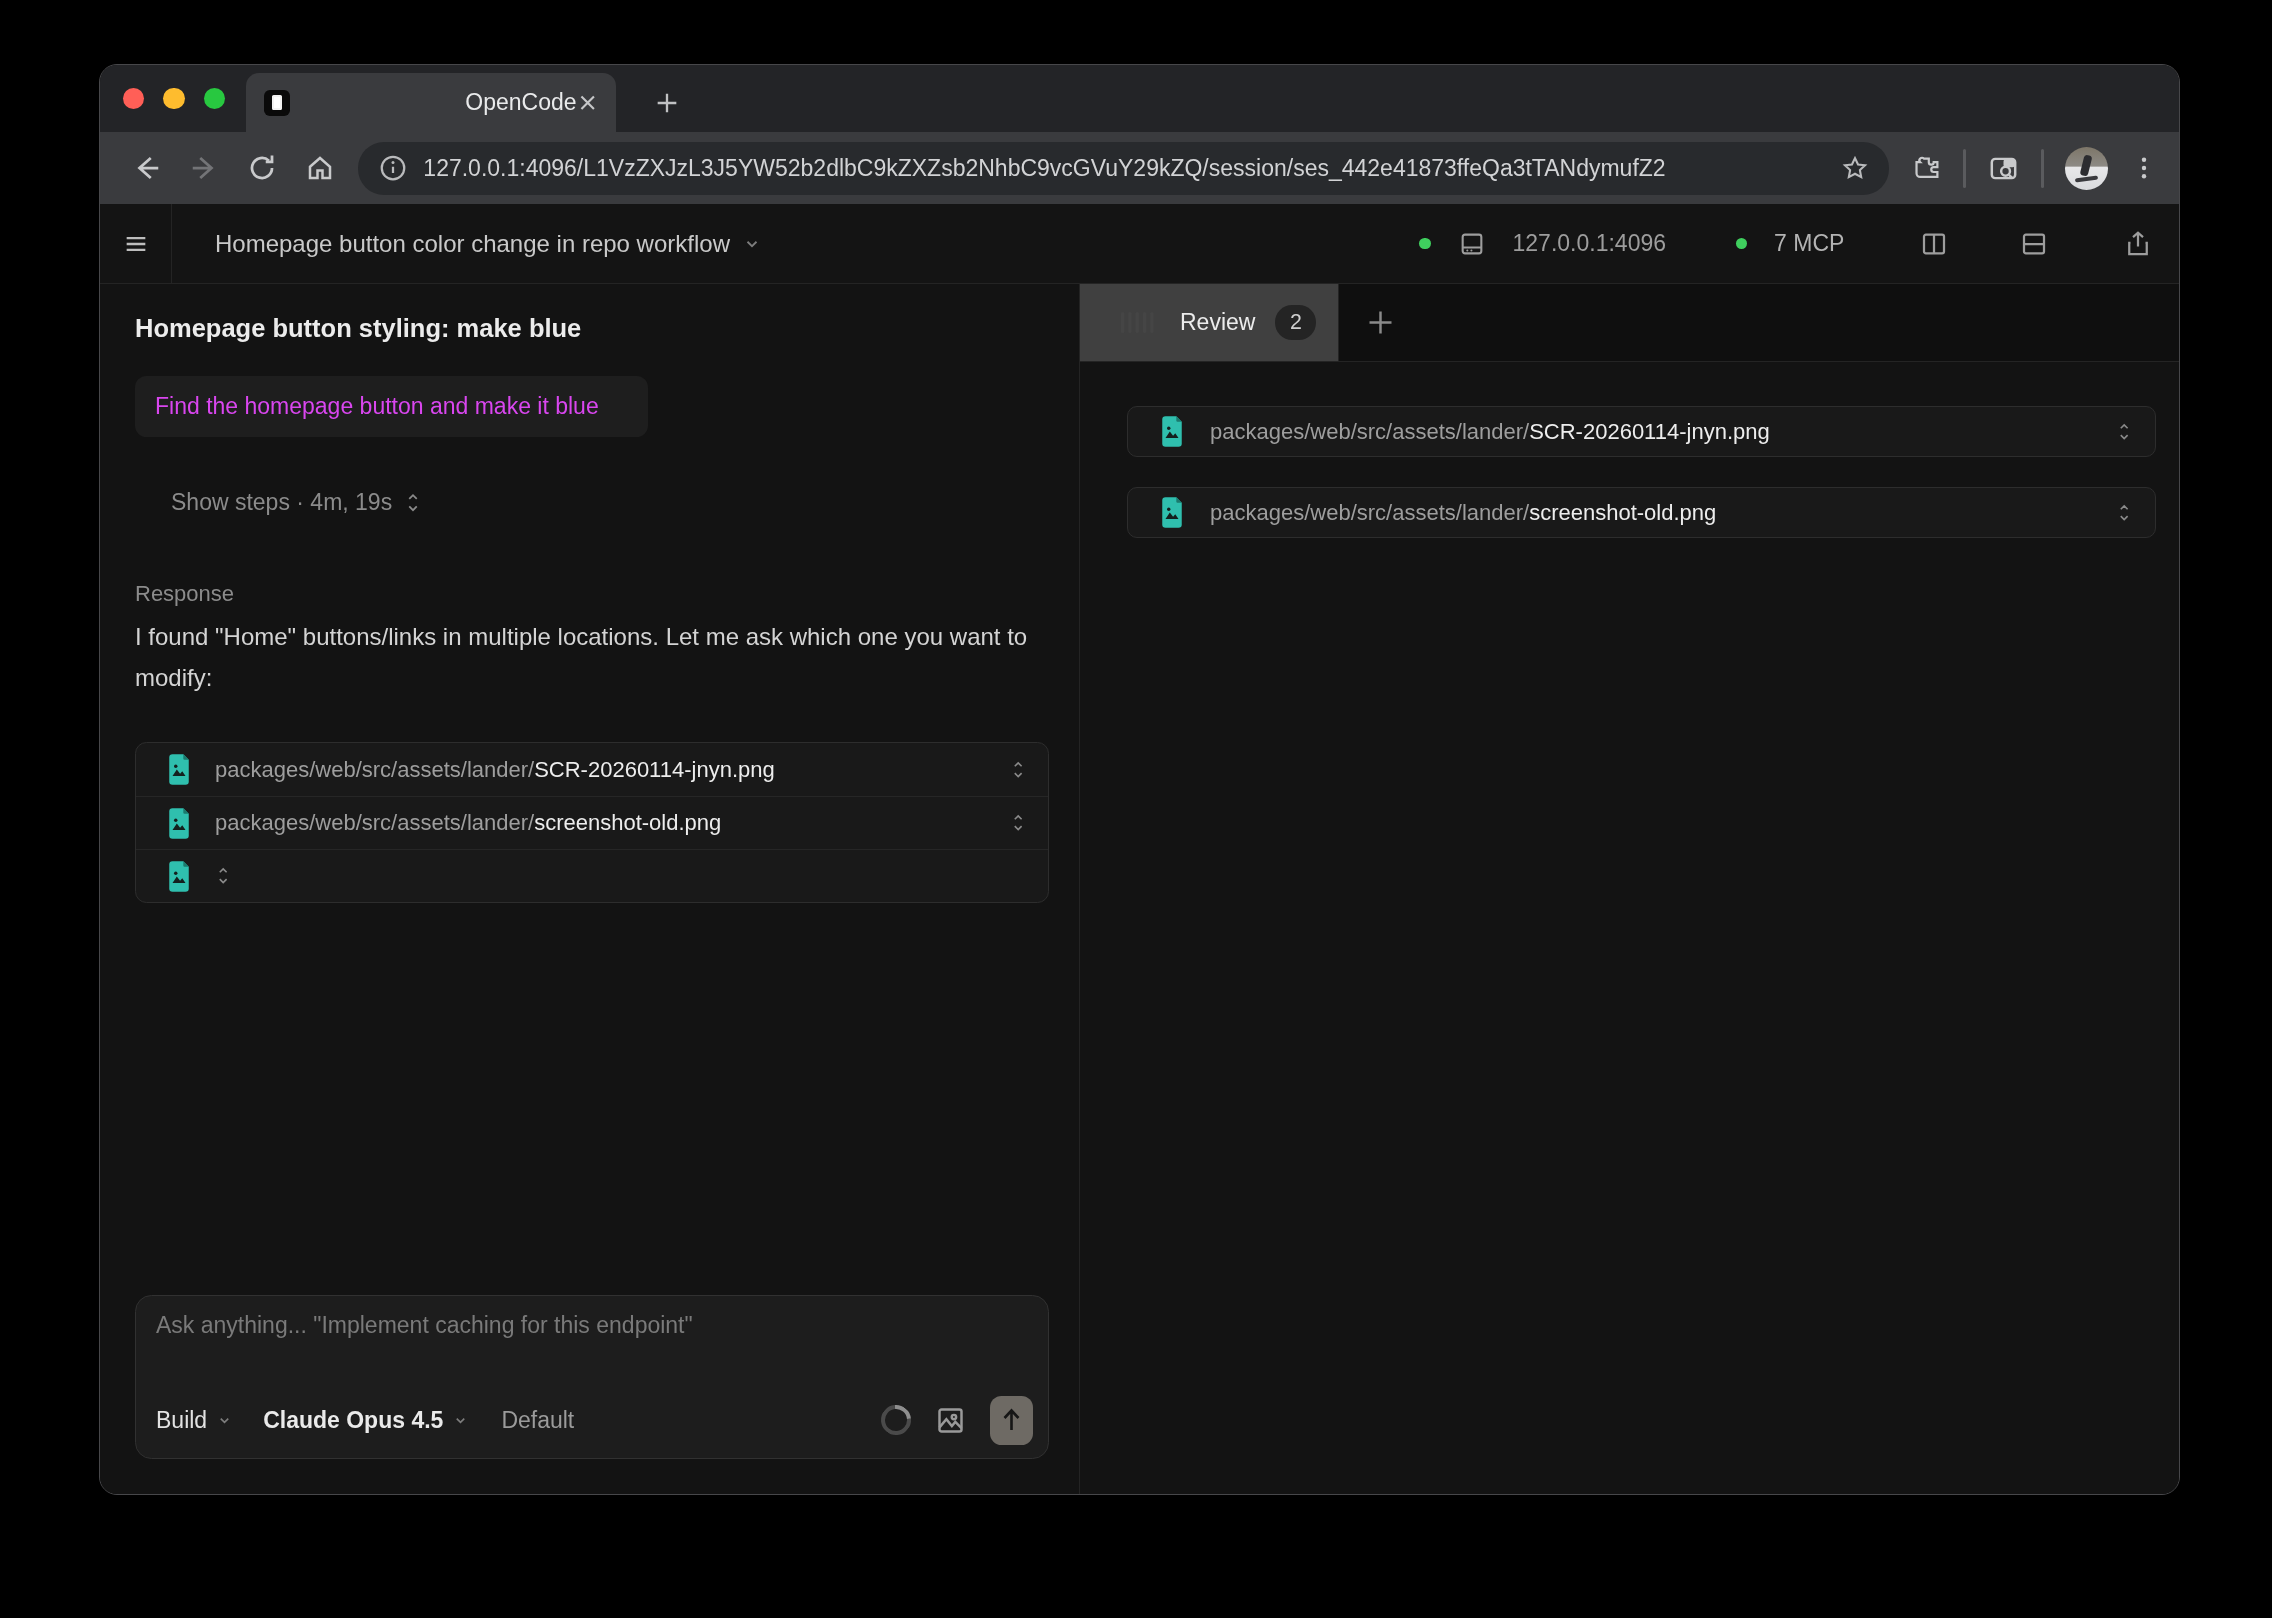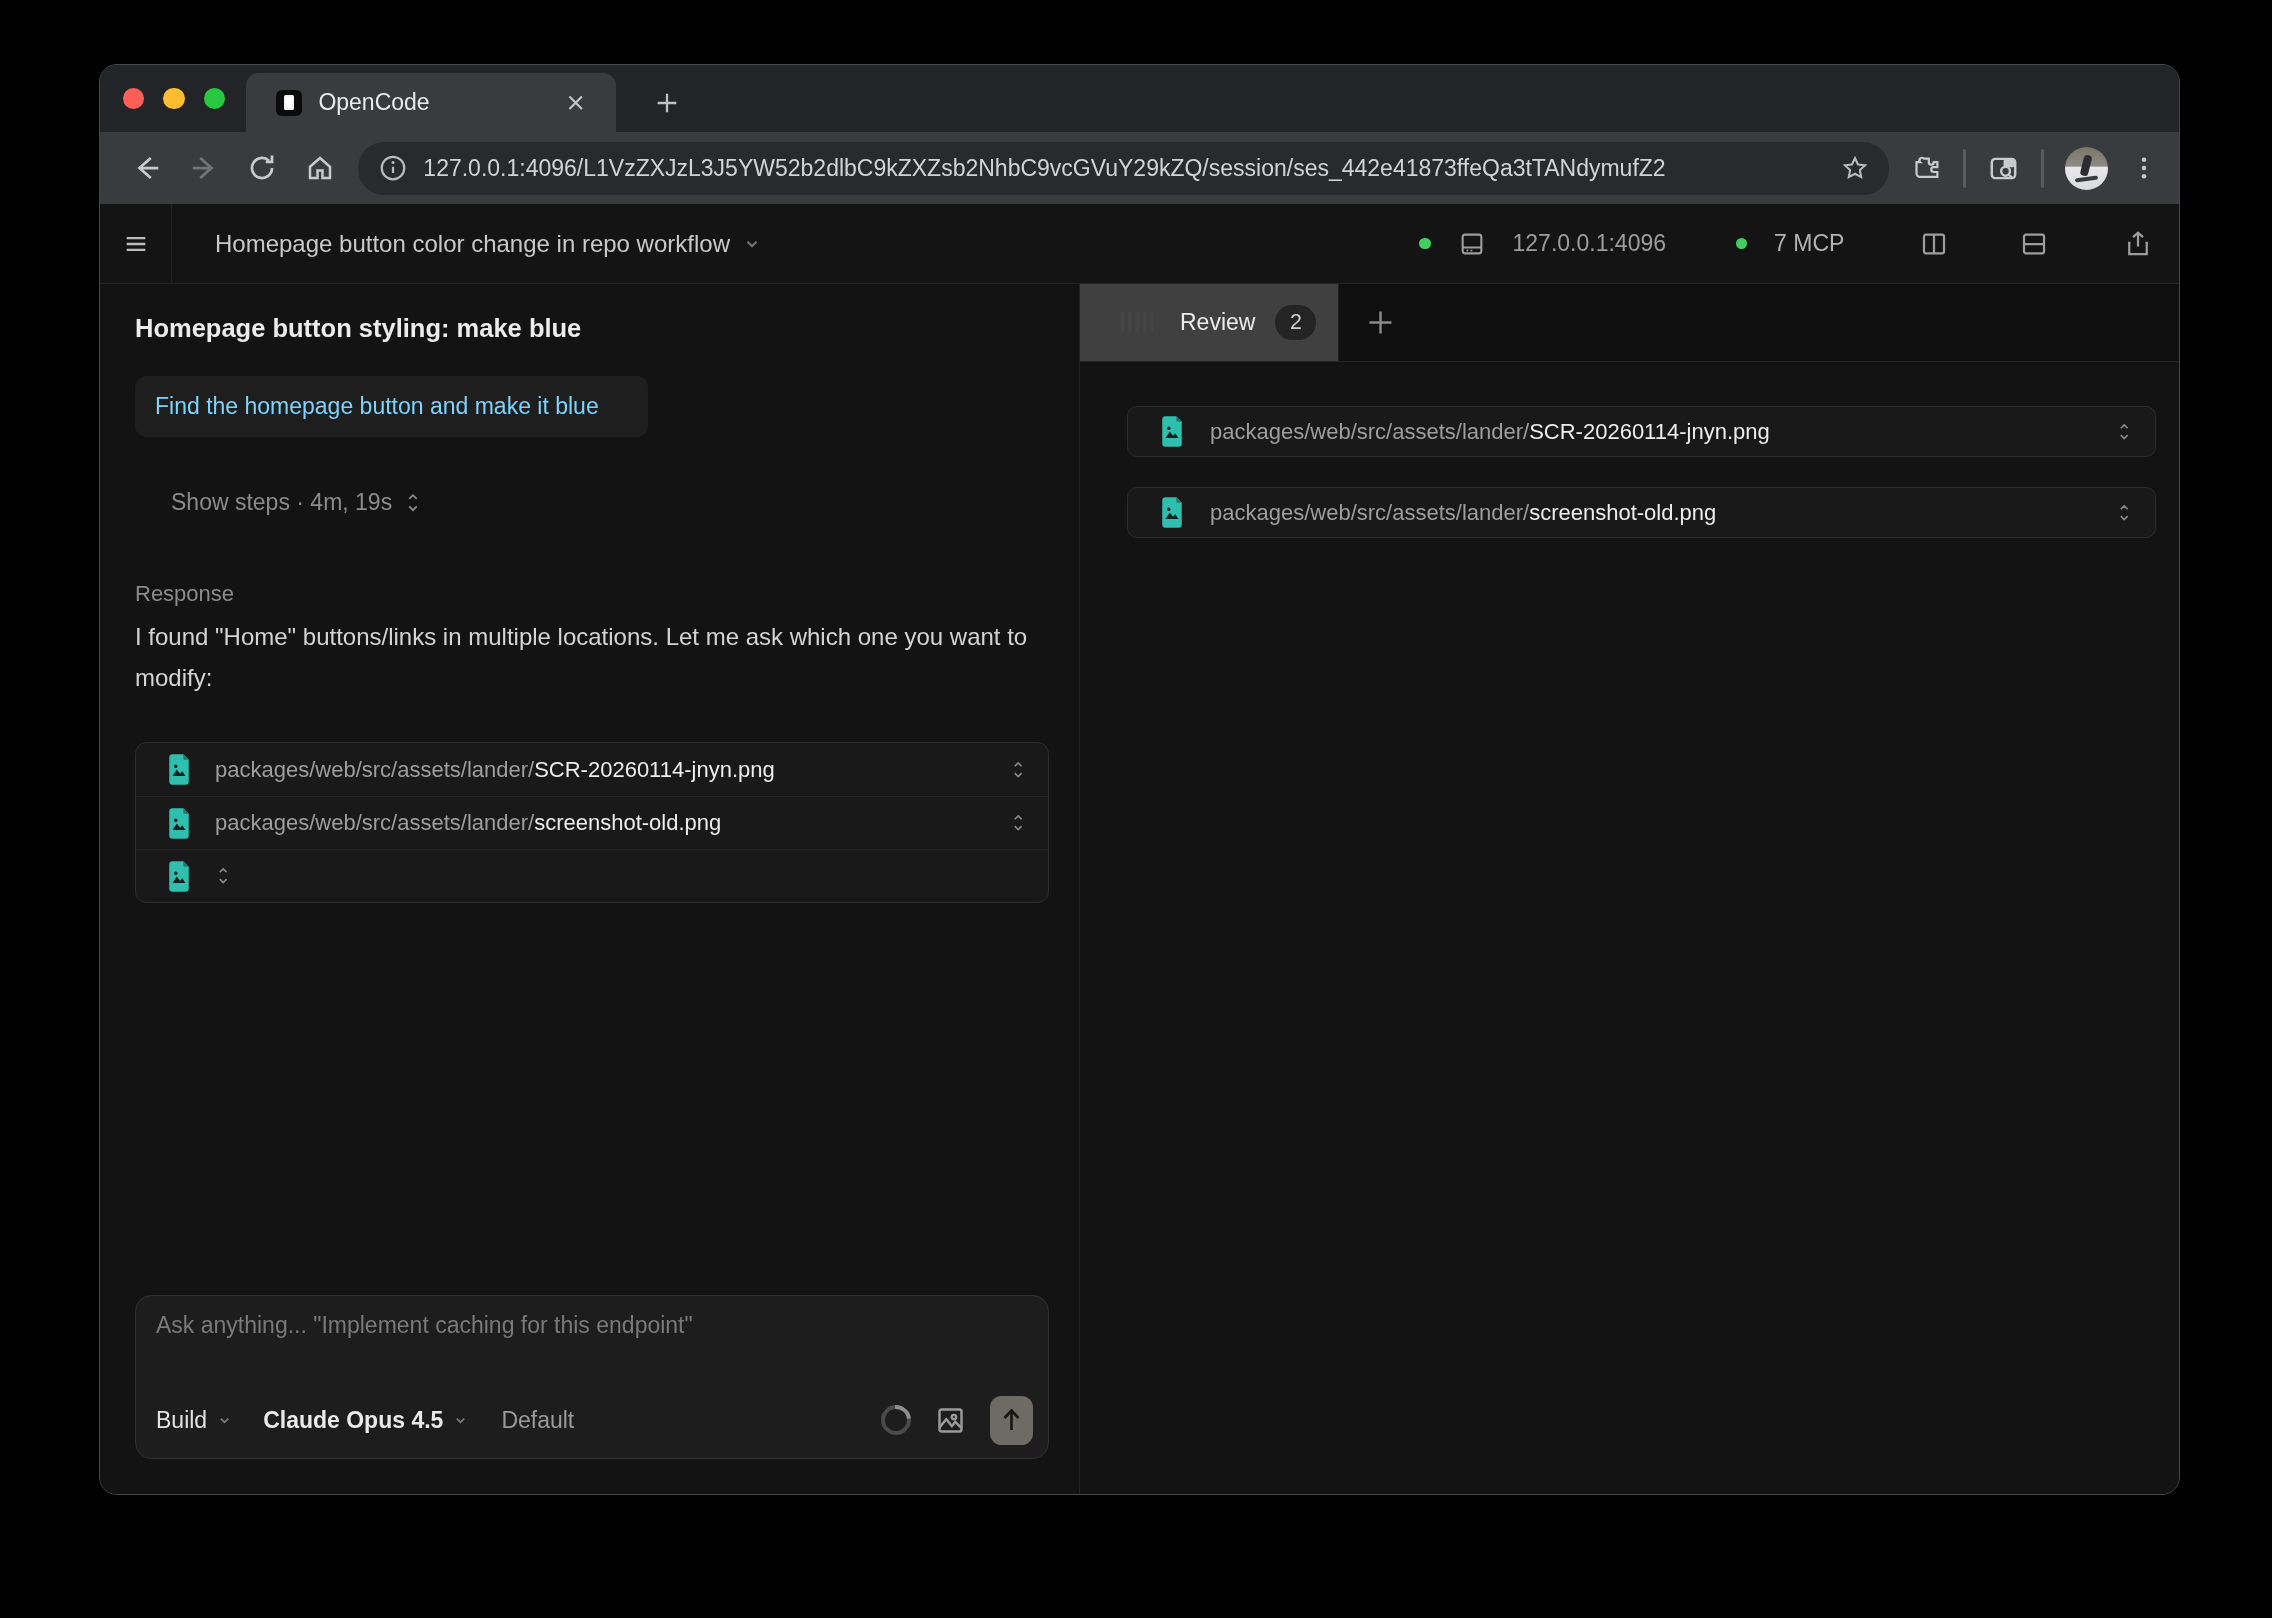--- a/index.html
+++ b/index.html
@@ -9,21 +9,21 @@
     border-radius:18px; overflow:hidden; background:#131313;
     border:0.8px solid #47474a;
   }
   
   .tabstrip { height:67px; background:#232427; position:relative; }
   .lights { position:absolute; left:23px; top:23px; display:flex; gap:19px; }
   .light { width:21.4px; height:21.4px; border-radius:50%; }
   .tab {
     position:absolute; left:146px; top:8.2px; width:370px; height:59px;
     background:#3a3b3e; border-radius:13px 13px 0 0;
-    display:flex; align-items:center; padding:0 30px;
+    display:flex; align-items:center; padding:0 18px;text-align:right;
   }
   .favicon { width:26px; height:26px; background:#0a0a0a; border-radius:5.8px; display:flex; align-items:center; justify-content:center; }
   .favicon .inner { width:10px; height:15px; border:2.5px solid #f2f2f2; border-radius:1.6px; background:#fff; }
   .tab-title { margin-left:16.4px; font-size:23px; color:#e9eaeb; flex:1; white-space:nowrap; overflow:hidden; }
   .icon-btn { display:flex; align-items:center; justify-content:center; color:#c6c7c9; }
   .newtab { position:absolute; left:549px; top:20px; width:36px; height:36px; color:#c0c1c3; }
   .toolbar { height:72px; background:#3a3b3e; display:flex; align-items:center; padding:0 21.4px; gap:6.6px; }
   .nav-ic { width:51px; height:51px; border-radius:50%; display:flex; align-items:center; justify-content:center; color:#c9cacc; }
   .nav-ic.disabled { color:#737477; }
   .urlpill {
@@ -51,21 +51,21 @@
   .gap40 { width:20.5px; }
   
   .main { display:flex; height:1212px; }
   .left-panel { width:980px; border-right:0.8px solid #242424; position:relative; background:#131313; }
   .right-panel { flex:1; background:#131313; display:flex; flex-direction:column; }
   
   .chat-heading { position:absolute; left:35px; top:30px; font-size:25.5px; font-weight:600; color:#ececec; }
   .user-bubble {
     position:absolute; left:35px; top:92px; width:513px; height:61px;
     background:#1e1e1e; border-radius:11.5px; display:flex; align-items:center; padding:0 20px;
-    color:#7dd3fc; font-size:23px;
+    color:#d946ef; font-size:23px;
   }
   .steps-row { position:absolute; left:35px; top:205px; display:flex; align-items:center; gap:11.5px; color:#8b8b8b; font-size:23px;margin-left:36px; }
   .resp-label { position:absolute; left:35px; top:297px; font-size:22px; color:#8b8b8b; }
   .resp-text { position:absolute; left:35px; top:332px; width:900px; font-size:24px; line-height:41px; color:#d4d4d4; }
   .filelist {
     position:absolute; left:35px; top:458px; width:914px;
     border:0.8px solid #2d2d2d; border-radius:11.5px; background:#191919; overflow:hidden;
   }
   .filerow { height:53px; display:flex; align-items:center; padding:0 21.4px 0 30px; gap:23px; }
   .filerow + .filerow { border-top:0.8px solid #262626; }

